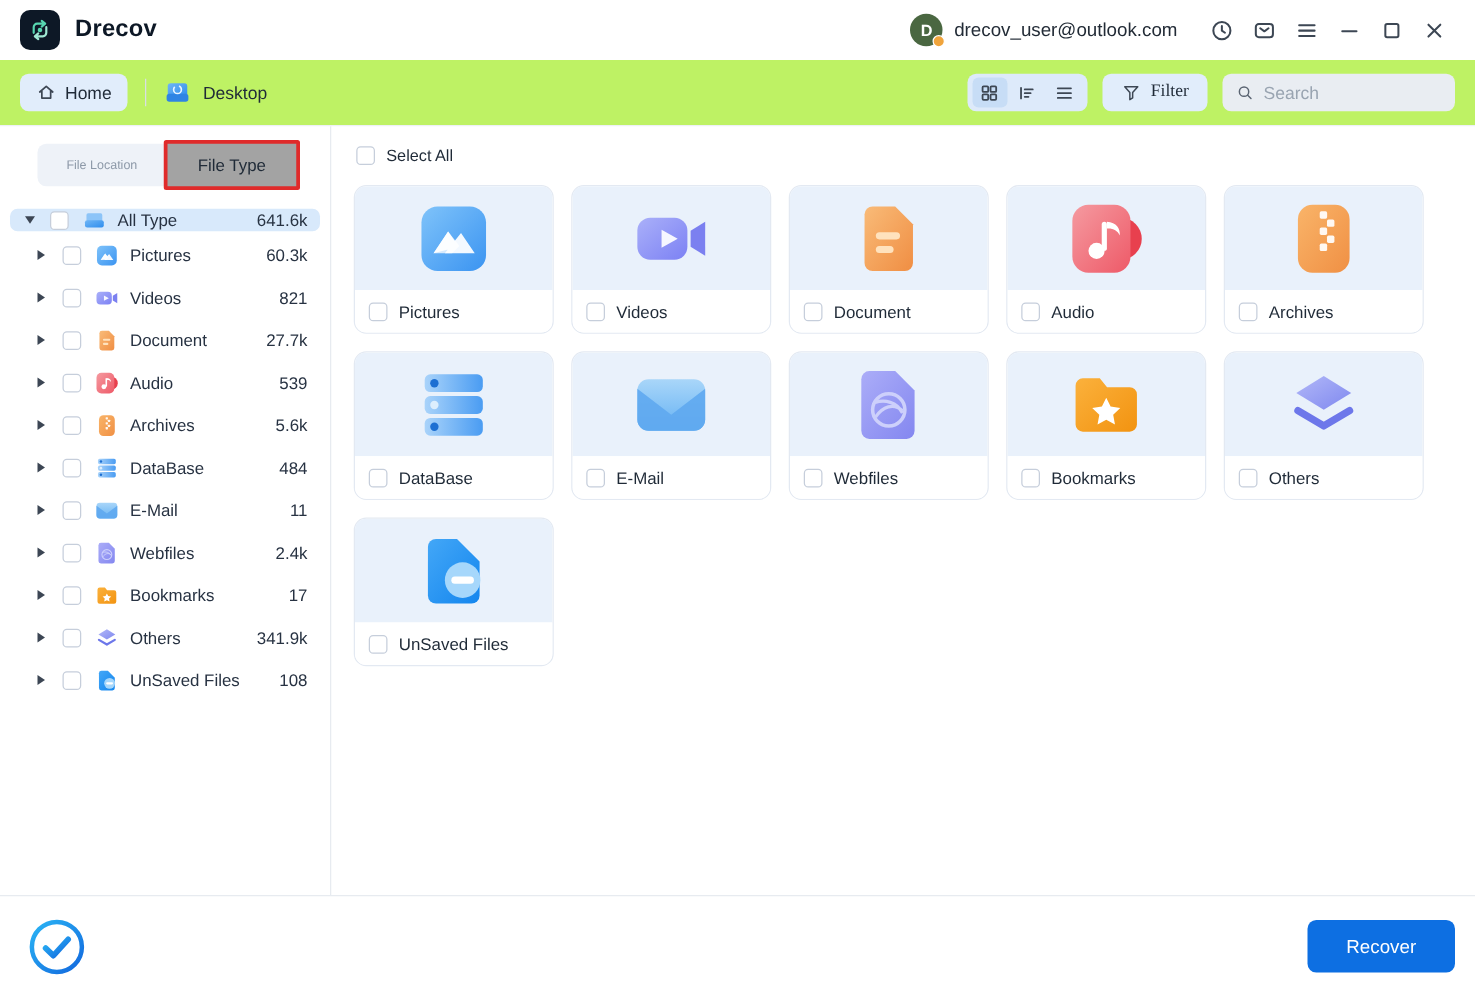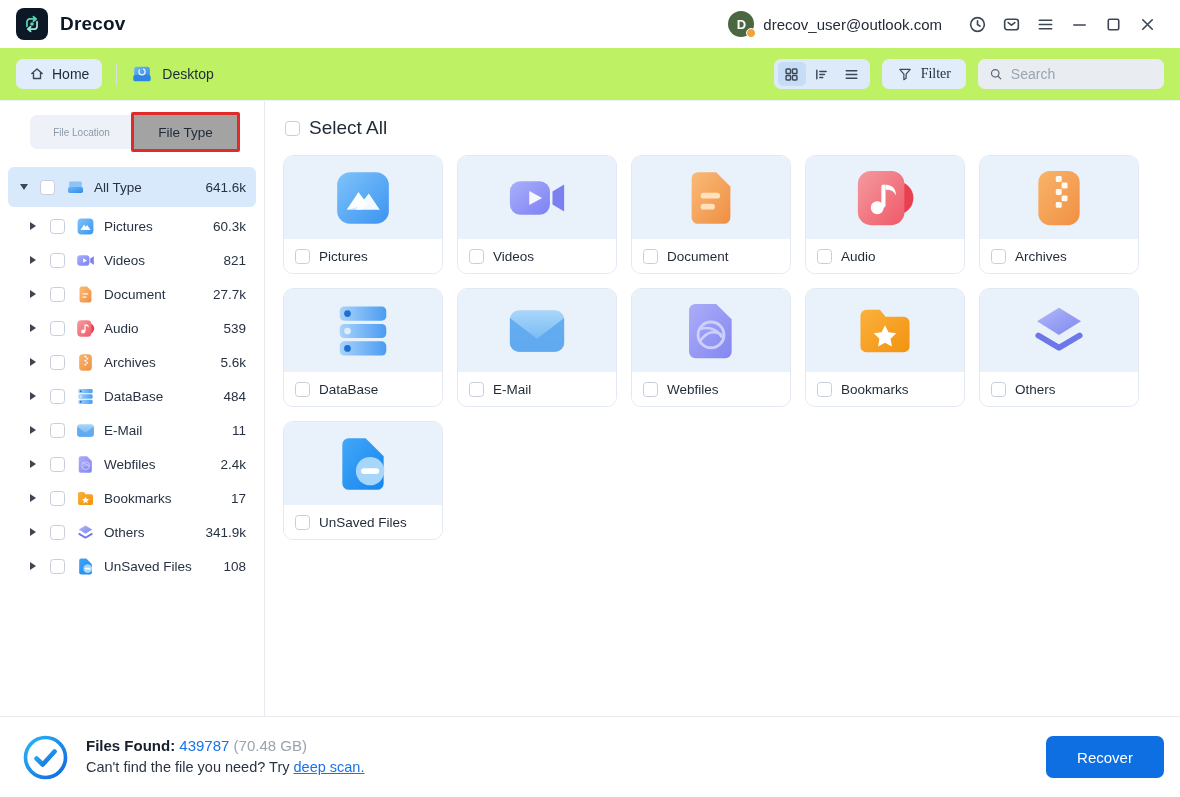--- a/index.html
+++ b/index.html
@@ -40,34 +40,34 @@
   .content { display:flex; height:616px; border-top:1px solid #eef1f5; }
   .sidebar { width:265px; min-width:265px; border-right:1px solid #e7ebf0; padding-top:14px; }
   .tabs { display:flex; width:208px; height:34px; margin:0 0 18px 30px; background:#eef2f8; border-radius:7px; }
   .tab { flex:1; display:flex; align-items:center; justify-content:center; font-size:10px;
     color:#8d99a8; border-radius:7px; cursor:pointer; }
   .tab.active { background:#a3a3a3; color:#1f2a37; border:3px solid #e02b2b; border-radius:2px;
     margin:-3px -2px; z-index:2; font-size:13.5px; }
   .tree { padding:0 8px; }
   .tree-row { display:flex; align-items:center; height:34px; padding:0 10px 0 12px;
     border-radius:6px; font-size:13.5px; cursor:pointer; }
-  .tree-row.selected { background:#d8e9fb; height:40px; margin-bottom:2px; }
+  .tree-row.selected { background:#d8e9fb; height:18px; margin-bottom:2px; }
   .tree-row.child { padding-left:22px; }
   .caret { width:15px; min-width:15px; height:14px; display:inline-flex; align-items:center; margin-right:5px; }
   .caret.right::before { content:""; border-left:6px solid #3c4654; border-top:4.5px solid transparent; border-bottom:4.5px solid transparent; }
   .caret.down::before { content:""; border-top:6px solid #3c4654; border-left:4.5px solid transparent; border-right:4.5px solid transparent; }
   .cb { width:15px; height:15px; min-width:15px; border:1.4px solid #c6cedb; border-radius:3.5px; background:#fff; }
   .tree-row .cb { margin-right:11px; }
   .ticon { width:19px; height:19px; min-width:19px; margin-right:9px; display:flex; }
   .ticon svg { width:19px; height:19px; }
   .tlabel { color:#273242; white-space:nowrap; }
   .tcount { margin-left:auto; color:#273242; }
 
   .main { flex:1; padding:14px 16px 0 18px; }
-  .select-all { display:flex; align-items:center; gap:9px; font-size:19px; margin:2px 0 16px 2px; cursor:pointer; }
+  .select-all { display:flex; align-items:center; gap:9px; font-size:13px; margin:2px 0 16px 2px; cursor:pointer; }
   .grid { display:flex; flex-wrap:wrap; gap:14px; }
   .card { width:160px; height:119px; border:1px solid #e3e9f2; border-radius:10px; overflow:hidden; background:#fff; cursor:pointer; }
   .card-body { height:83px; background:#e9f1fb; display:flex; align-items:center; justify-content:center; }
   .card-body svg { width:62px; height:62px; }
   .card-footer { height:35px; display:flex; align-items:center; gap:9px; padding:0 11px; font-size:13.5px; background:#fff; }
 
   
   .footer { height:81px; border-top:1px solid #e7ebf0; display:flex; align-items:center; padding:0 16px; background:#fff; }
   .check-wrap { width:47px; height:47px; margin-left:6px; }
   .found-block { margin-left:17px; line-height:1.5; }
@@ -572,25 +572,14 @@
   </div>
 </div>
 
 <div class="footer">
   <div class="check-wrap">
     <svg viewBox="0 0 47 47" width="47" height="47">
       <circle cx="23.5" cy="23.5" r="20" fill="none" stroke="url(#gCheck)" stroke-width="3.6"></circle>
       <path d="M14.5 24.5 l6.2 6 L32.5 17.5" fill="none" stroke="url(#gCheck)" stroke-width="4.6" stroke-linecap="round" stroke-linejoin="round"></path>
     </svg>
   </div>
-  <div class="found-block">
-    <div class="found-line1">
-      <span class="found-label">Files Found:</span>
-      <span class="found-count">439787</span>
-      <span class="found-size">(70.48 GB)</span>
-    </div>
-    <div class="found-line2">
-      <span>Can't find the file you need? Try</span>
-      <span class="deep-scan">deep scan.</span>
-    </div>
-  </div>
   <button class="recover-btn" style="background: rgb(13, 111, 226);">Recover</button>
 </div>
 
 </body></html>

